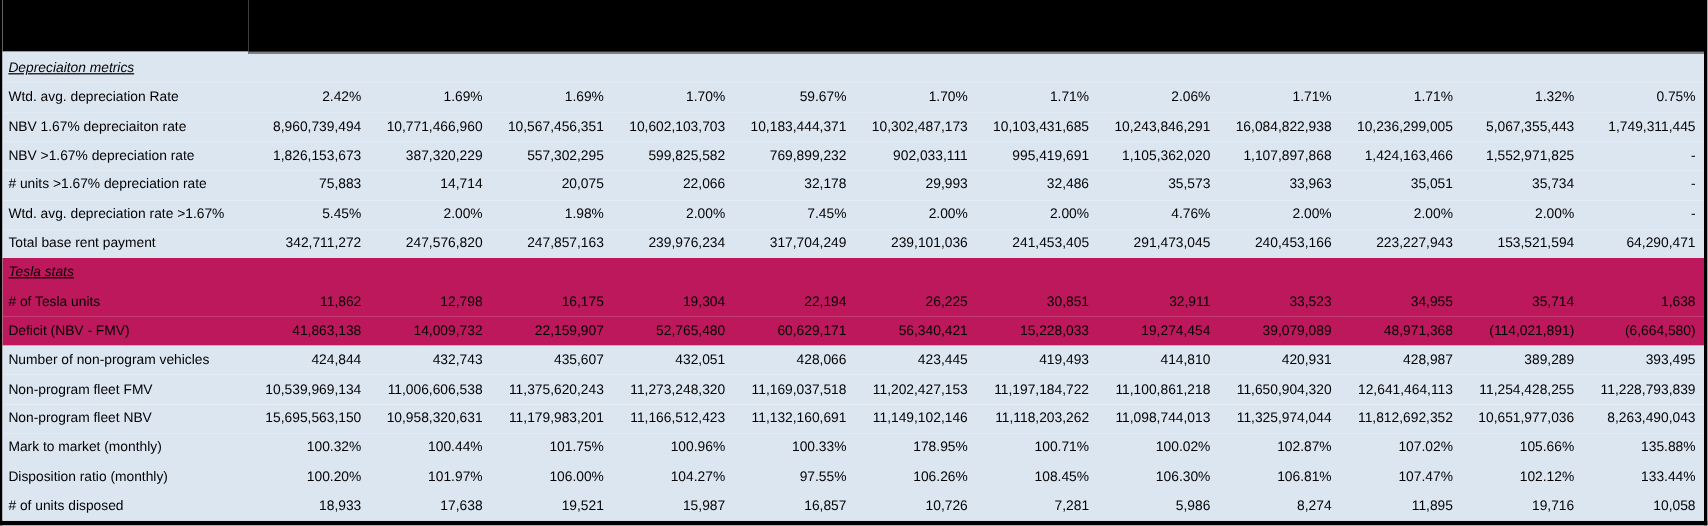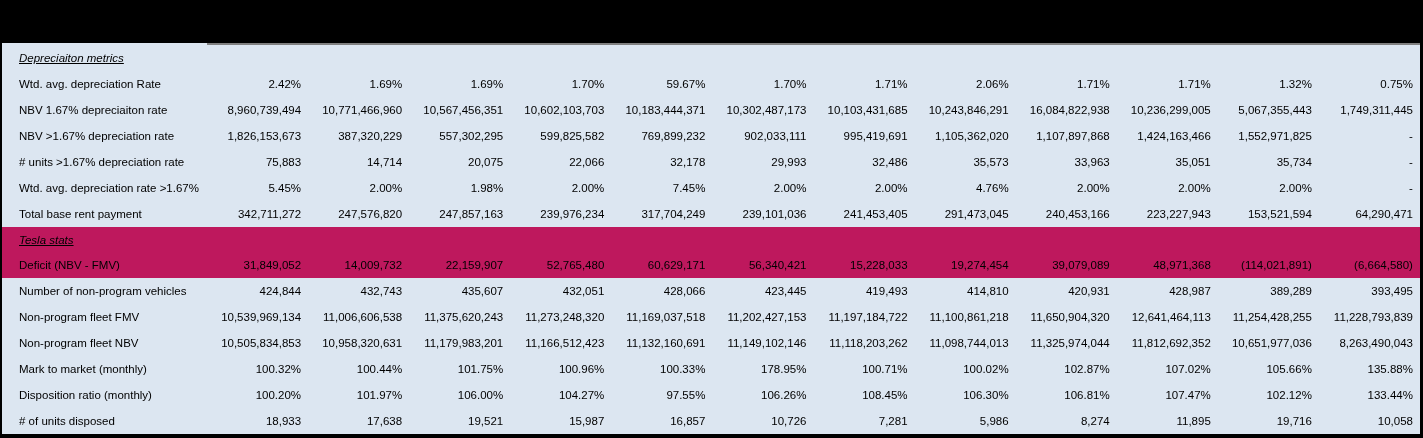--- a/index.html
+++ b/index.html
@@ -52,21 +52,21 @@
     display: flex;
     align-items: center;
     min-height: 0;
   }
   .row.blue  { background: #dce6f1; }
   .row.white { background: #be185d; }
 
   .label {
     width: 205px;
     flex: none;
-    padding-left: 17px;
+    padding-left: 5px;
     white-space: nowrap;
     overflow: hidden;
   }
   .section-title {
     font-style: italic;
     text-decoration: underline;
   }
   .cell {
     flex: 1;
     text-align: right;
@@ -201,22 +201,37 @@
         <div class="cell"></div>
         <div class="cell"></div>
         <div class="cell"></div>
         <div class="cell"></div>
         <div class="cell"></div>
         <div class="cell"></div>
         <div class="cell"></div>
         <div class="cell"></div>
       </div>
       <div class="row white">
+        <div class="label"># of Tesla units</div>
+        <div class="cell">11,862</div>
+        <div class="cell">12,798</div>
+        <div class="cell">16,175</div>
+        <div class="cell">19,304</div>
+        <div class="cell">22,194</div>
+        <div class="cell">26,225</div>
+        <div class="cell">30,851</div>
+        <div class="cell">32,911</div>
+        <div class="cell">33,523</div>
+        <div class="cell">34,955</div>
+        <div class="cell">35,714</div>
+        <div class="cell">1,638</div>
+      </div>
+      <div class="row white">
         <div class="label">Deficit (NBV - FMV)</div>
-        <div class="cell">31,849,052</div>
+        <div class="cell">41,863,138</div>
         <div class="cell">14,009,732</div>
         <div class="cell">22,159,907</div>
         <div class="cell">52,765,480</div>
         <div class="cell">60,629,171</div>
         <div class="cell">56,340,421</div>
         <div class="cell">15,228,033</div>
         <div class="cell">19,274,454</div>
         <div class="cell">39,079,089</div>
         <div class="cell">48,971,368</div>
         <div class="cell">(114,021,891)</div>
@@ -247,21 +262,21 @@
         <div class="cell">11,202,427,153</div>
         <div class="cell">11,197,184,722</div>
         <div class="cell">11,100,861,218</div>
         <div class="cell">11,650,904,320</div>
         <div class="cell">12,641,464,113</div>
         <div class="cell">11,254,428,255</div>
         <div class="cell">11,228,793,839</div>
       </div>
       <div class="row blue">
         <div class="label">Non-program fleet NBV</div>
-        <div class="cell">10,505,834,853</div>
+        <div class="cell">15,695,563,150</div>
         <div class="cell">10,958,320,631</div>
         <div class="cell">11,179,983,201</div>
         <div class="cell">11,166,512,423</div>
         <div class="cell">11,132,160,691</div>
         <div class="cell">11,149,102,146</div>
         <div class="cell">11,118,203,262</div>
         <div class="cell">11,098,744,013</div>
         <div class="cell">11,325,974,044</div>
         <div class="cell">11,812,692,352</div>
         <div class="cell">10,651,977,036</div>

